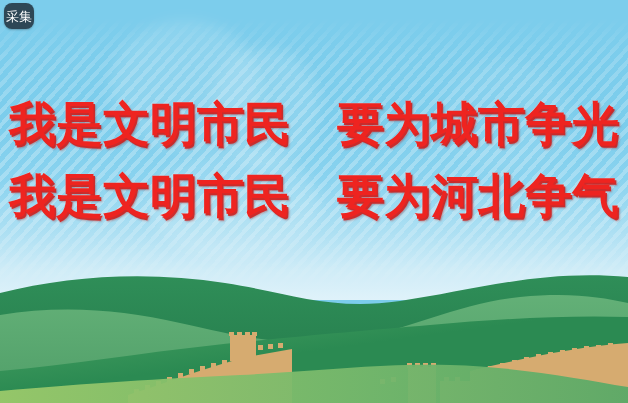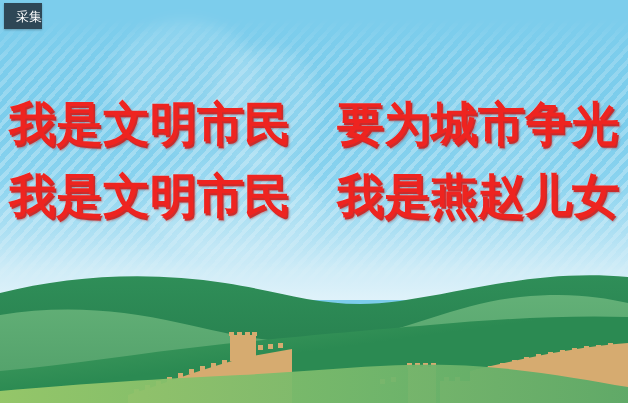--- a/index.html
+++ b/index.html
@@ -81,24 +81,24 @@
   .phrase.left  { margin-right:17px; }
   .phrase.right { margin-left:29px;text-align:center; }
 
   
   .hills { position:absolute; left:0; bottom:0; width:628px; height:150px; }
   .hills svg { display:block; width:628px; height:150px; }
 
   
   .capture-btn {
     position:absolute; left:4px; top:3px;
-    width:38px; height:26px;
+    width:30px; height:26px;
     background:#2e4756;
-    border-radius:0;
-    display:flex; align-items:center; justify-content:flex-end;
+    border-radius:8px;
+    display:flex; align-items:center; justify-content:center;
     cursor:pointer;
     box-shadow:0 1px 2px rgba(0,0,0,0.25);
   }
   .capture-btn .label {
     font-family:"DejaVu Sans", sans-serif;
     font-size:13px;
     color:#ffffff;
     line-height:1;
     letter-spacing:0px;
   }
@@ -115,21 +115,21 @@
   <div class="blob b4"></div>
   <div class="stripes"></div>
 
   <div class="slogan-wrap">
     <div class="slogan-line">
       <span class="phrase left">我是文明市民</span>
       <span class="phrase right">要为城市争光</span>
     </div>
     <div class="slogan-line">
       <span class="phrase left">我是文明市民</span>
-      <span class="phrase right">我是燕赵儿女</span>
+      <span class="phrase right">要为河北争气</span>
     </div>
   </div>
 
   <div class="hills">
     <svg viewBox="0 0 628 150" preserveAspectRatio="none">
       <defs>
         <linearGradient id="gBack" x1="0" y1="0" x2="0" y2="1">
           <stop offset="0%" stop-color="#2f8e58"></stop>
           <stop offset="100%" stop-color="#23794a"></stop>
         </linearGradient>

